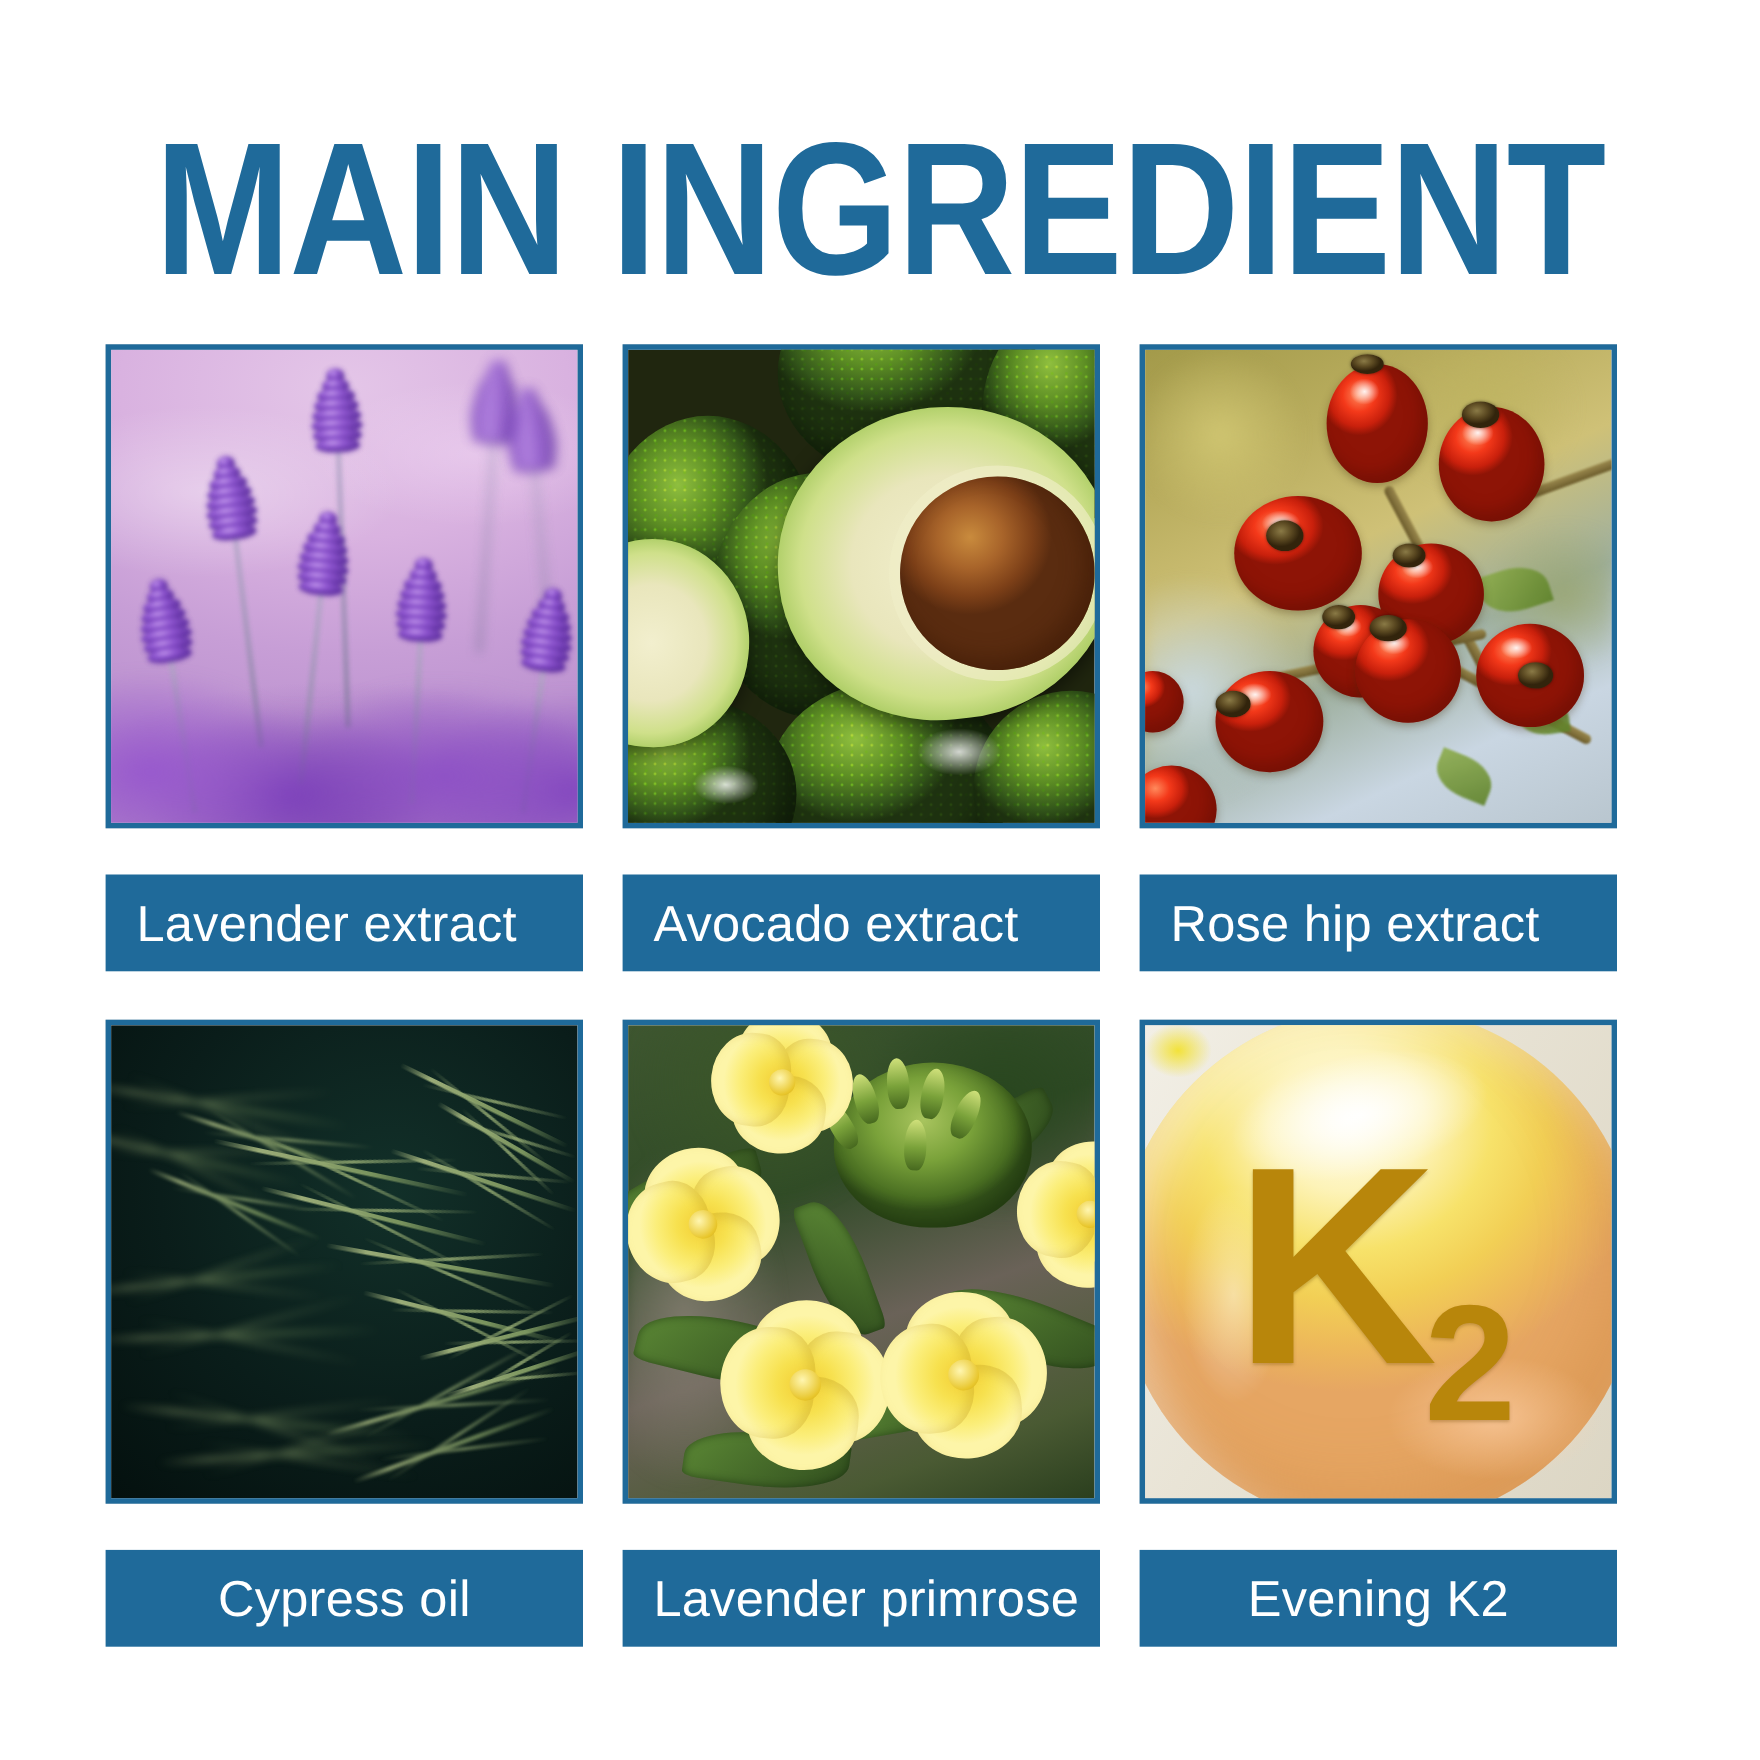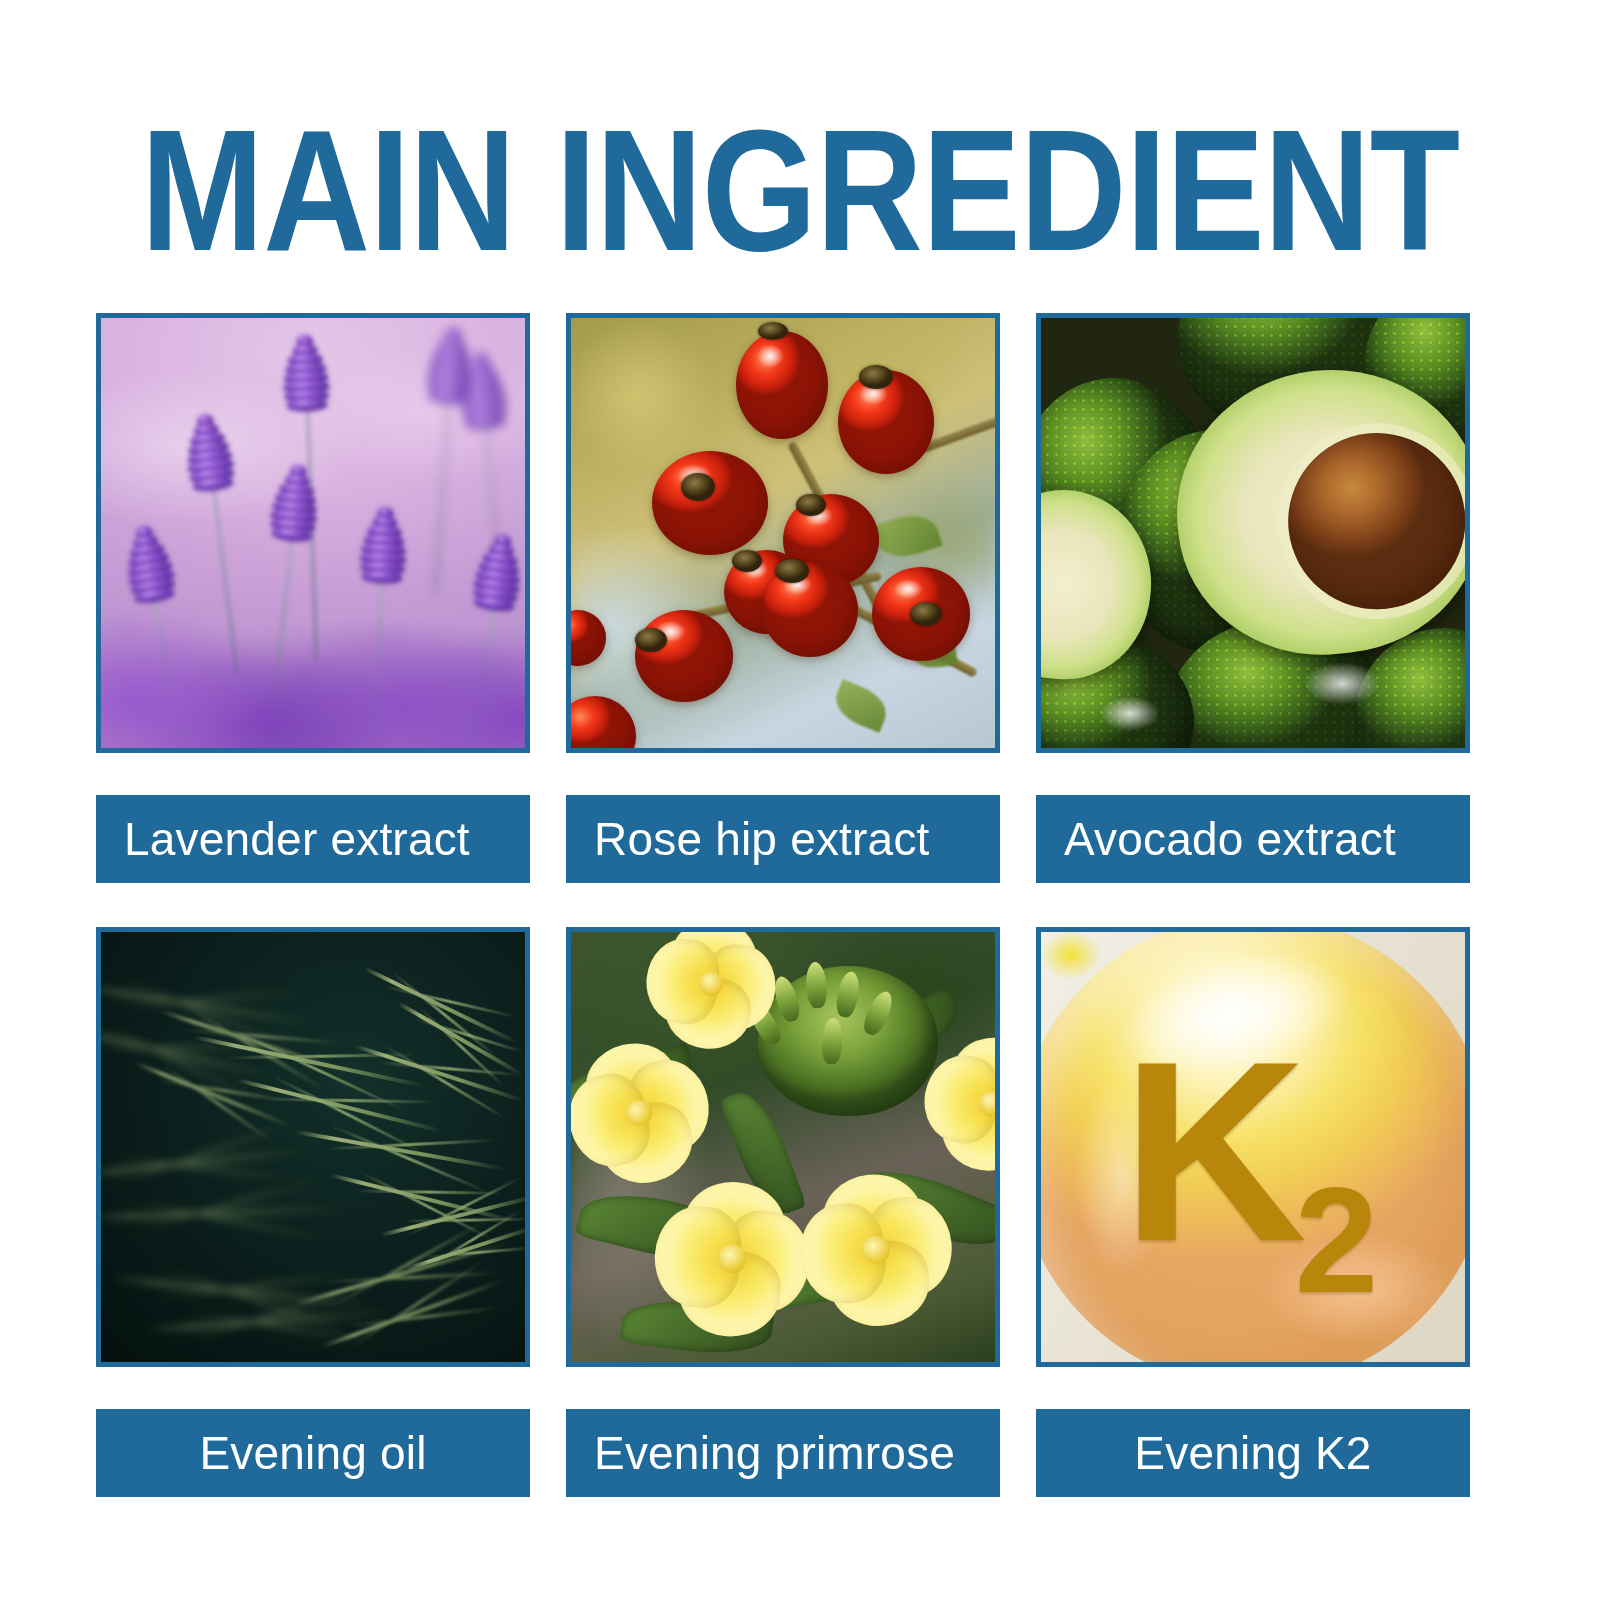--- a/index.html
+++ b/index.html
@@ -431,101 +431,101 @@
               </div>
           </div>
           <div class="foam"></div>
         </div>
       </div>
       <div class="caption cap-left">Lavender extract</div>
     </div>
 
     <div class="cell">
       <div class="photo">
-        <div class="scene rose">
-          <div class="bokeh"></div>
-
-          <div class="twig" style="left:52%;top:28%;width:200px;transform:rotate(62deg);"></div>
-          <div class="twig" style="left:20%;top:70%;width:230px;transform:rotate(-12deg);"></div>
-          <div class="twig" style="left:58%;top:62%;width:180px;transform:rotate(28deg);"></div>
-          <div class="twig" style="left:70%;top:34%;width:150px;transform:rotate(-20deg);"></div>
-
-          <div class="leaf" style="left:72%;top:46%;width:62px;height:40px;transform:rotate(-18deg);"></div>
-          <div class="leaf" style="left:62%;top:86%;width:54px;height:36px;transform:rotate(22deg);"></div>
-          <div class="leaf" style="left:80%;top:74%;width:46px;height:32px;transform:rotate(-8deg);"></div>
-
-          <div class="hip" style="left:39%;top:3%;width:92px;height:108px;">
-            <div class="gloss"></div>
-          </div>
-          <div class="calyx" style="left:44%;top:1%;width:30px;height:18px;"></div>
-
-          <div class="hip" style="left:63%;top:12%;width:96px;height:104px;">
-            <div class="gloss"></div>
-          </div>
-          <div class="calyx" style="left:68%;top:11%;width:34px;height:24px;"></div>
-
-          <div class="hip" style="left:19%;top:31%;width:116px;height:104px;">
-            <div class="gloss"></div>
-          </div>
-          <div class="calyx" style="left:26%;top:36%;width:34px;height:28px;"></div>
-
-          <div class="hip" style="left:50%;top:41%;width:96px;height:92px;">
-            <div class="gloss"></div>
-          </div>
-          <div class="calyx" style="left:53%;top:41%;width:30px;height:22px;"></div>
-
-          <div class="hip" style="left:36%;top:54%;width:86px;height:84px;">
-            <div class="gloss"></div>
-          </div>
-          <div class="calyx" style="left:38%;top:54%;width:30px;height:22px;"></div>
-
-          <div class="hip" style="left:45%;top:57%;width:96px;height:94px;">
-            <div class="gloss"></div>
-          </div>
-          <div class="calyx" style="left:48%;top:56%;width:34px;height:24px;"></div>
-
-          <div class="hip" style="left:71%;top:58%;width:98px;height:94px;">
-            <div class="gloss"></div>
-          </div>
-          <div class="calyx" style="left:80%;top:66%;width:32px;height:24px;"></div>
-
-          <div class="hip" style="left:15%;top:68%;width:98px;height:92px;">
-            <div class="gloss"></div>
-          </div>
-          <div class="calyx" style="left:15%;top:72%;width:32px;height:24px;"></div>
-
-          <div class="hip" style="left:-4%;top:88%;width:82px;height:80px;"></div>
-          <div class="hip" style="left:-5%;top:68%;width:56px;height:56px;"></div>
-        </div>
-      </div>
-      <div class="caption cap-left">Rose hip extract</div>
-    </div>
-
-    <div class="cell">
-      <div class="photo">
         <div class="scene avo">
           <div class="whole" style="left:32%;top:-18%;width:56%;height:46%;"></div>
           <div class="whole" style="left:76%;top:-10%;width:40%;height:46%;"></div>
           <div class="whole" style="left:-6%;top:14%;width:46%;height:52%;"></div>
           <div class="whole" style="left:18%;top:26%;width:46%;height:52%;"></div>
           <div class="whole" style="left:30%;top:70%;width:52%;height:44%;"></div>
           <div class="whole" style="left:-8%;top:74%;width:44%;height:40%;"></div>
           <div class="whole" style="left:74%;top:72%;width:42%;height:42%;"></div>
 
           <div class="half" style="left:32%;top:12%;width:72%;height:66%;transform:rotate(-6deg);">
             <div class="pit" style="left:36%;top:24%;width:58%;height:62%;"></div>
           </div>
 
           <div class="half" style="left:-16%;top:40%;width:42%;height:44%;transform:rotate(6deg);"></div>
 
           <div class="shine" style="left:62%;top:80%;width:18%;height:10%;"></div>
           <div class="shine" style="left:14%;top:88%;width:14%;height:8%;"></div>
         </div>
       </div>
       <div class="caption cap-left">Avocado extract</div>
+    </div>
+
+    <div class="cell">
+      <div class="photo">
+        <div class="scene rose">
+          <div class="bokeh"></div>
+
+          <div class="twig" style="left:52%;top:28%;width:200px;transform:rotate(62deg);"></div>
+          <div class="twig" style="left:20%;top:70%;width:230px;transform:rotate(-12deg);"></div>
+          <div class="twig" style="left:58%;top:62%;width:180px;transform:rotate(28deg);"></div>
+          <div class="twig" style="left:70%;top:34%;width:150px;transform:rotate(-20deg);"></div>
+
+          <div class="leaf" style="left:72%;top:46%;width:62px;height:40px;transform:rotate(-18deg);"></div>
+          <div class="leaf" style="left:62%;top:86%;width:54px;height:36px;transform:rotate(22deg);"></div>
+          <div class="leaf" style="left:80%;top:74%;width:46px;height:32px;transform:rotate(-8deg);"></div>
+
+          <div class="hip" style="left:39%;top:3%;width:92px;height:108px;">
+            <div class="gloss"></div>
+          </div>
+          <div class="calyx" style="left:44%;top:1%;width:30px;height:18px;"></div>
+
+          <div class="hip" style="left:63%;top:12%;width:96px;height:104px;">
+            <div class="gloss"></div>
+          </div>
+          <div class="calyx" style="left:68%;top:11%;width:34px;height:24px;"></div>
+
+          <div class="hip" style="left:19%;top:31%;width:116px;height:104px;">
+            <div class="gloss"></div>
+          </div>
+          <div class="calyx" style="left:26%;top:36%;width:34px;height:28px;"></div>
+
+          <div class="hip" style="left:50%;top:41%;width:96px;height:92px;">
+            <div class="gloss"></div>
+          </div>
+          <div class="calyx" style="left:53%;top:41%;width:30px;height:22px;"></div>
+
+          <div class="hip" style="left:36%;top:54%;width:86px;height:84px;">
+            <div class="gloss"></div>
+          </div>
+          <div class="calyx" style="left:38%;top:54%;width:30px;height:22px;"></div>
+
+          <div class="hip" style="left:45%;top:57%;width:96px;height:94px;">
+            <div class="gloss"></div>
+          </div>
+          <div class="calyx" style="left:48%;top:56%;width:34px;height:24px;"></div>
+
+          <div class="hip" style="left:71%;top:58%;width:98px;height:94px;">
+            <div class="gloss"></div>
+          </div>
+          <div class="calyx" style="left:80%;top:66%;width:32px;height:24px;"></div>
+
+          <div class="hip" style="left:15%;top:68%;width:98px;height:92px;">
+            <div class="gloss"></div>
+          </div>
+          <div class="calyx" style="left:15%;top:72%;width:32px;height:24px;"></div>
+
+          <div class="hip" style="left:-4%;top:88%;width:82px;height:80px;"></div>
+          <div class="hip" style="left:-5%;top:68%;width:56px;height:56px;"></div>
+        </div>
+      </div>
+      <div class="caption cap-left">Rose hip extract</div>
     </div>
 
     <div class="cell">
       <div class="photo">
         <div class="scene cyp">
           <div class="frond softy" style="left:-6%;top:12%;width:58%;transform:rotate(9deg);"></div>
           <div class="frond softy" style="left:-8%;top:22%;width:50%;transform:rotate(13deg);"></div>
           <div class="frond softy" style="left:-6%;top:56%;width:56%;transform:rotate(-6deg);"></div>
           <div class="frond softy" style="left:-4%;top:66%;width:62%;transform:rotate(-2deg);"></div>
           <div class="frond softy" style="left:2%;top:80%;width:64%;transform:rotate(6deg);"></div>
@@ -540,21 +540,21 @@
           <div class="frond sharpy" style="left:32%;top:34%;width:50%;transform:rotate(14deg);"></div>
           <div class="frond sharpy" style="left:46%;top:46%;width:50%;transform:rotate(10deg);"></div>
           <div class="frond sharpy" style="left:54%;top:56%;width:44%;transform:rotate(14deg);"></div>
           <div class="frond sharpy" style="left:62%;top:8%;width:40%;transform:rotate(26deg);"></div>
           <div class="frond sharpy" style="left:70%;top:16%;width:34%;transform:rotate(30deg);"></div>
           <div class="frond sharpy" style="left:60%;top:26%;width:42%;transform:rotate(18deg);"></div>
           <div class="frond sharpy" style="left:66%;top:70%;width:38%;transform:rotate(-14deg);"></div>
           <div class="frond sharpy" style="left:72%;top:78%;width:32%;transform:rotate(-18deg);"></div>
         </div>
       </div>
-      <div class="caption cap-center">Evening oil</div>
+      <div class="caption cap-center">Cypress oil</div>
     </div>
 
     <div class="cell">
       <div class="photo">
         <div class="scene prim">
           <div class="bg"></div>
 
           <div class="pleaf" style="left:-6%;top:30%;width:150px;height:54px;transform:rotate(-16deg);"></div>
           <div class="pleaf" style="left:2%;top:62%;width:160px;height:56px;transform:rotate(14deg);"></div>
           <div class="pleaf" style="left:58%;top:20%;width:150px;height:50px;transform:rotate(-28deg);"></div>
@@ -605,21 +605,21 @@
 
           <div class="flower" style="left:99%;top:40%;transform:rotate(10deg) scale(.95);">
             <i class="petal" style="transform:rotate(0deg);"></i>
             <i class="petal" style="transform:rotate(90deg);"></i>
             <i class="petal" style="transform:rotate(180deg);"></i>
             <i class="petal" style="transform:rotate(270deg);"></i>
             <i class="fcenter"></i>
           </div>
         </div>
       </div>
-      <div class="caption cap-left">Evening primrose</div>
+      <div class="caption cap-left">Lavender primrose</div>
     </div>
 
     <div class="cell">
       <div class="photo">
         <div class="scene k2">
           <div class="corner"></div>
           <div class="ball"></div>
           <div class="hl1"></div>
           <div class="hl2"></div>
           <div class="hl3"></div>

